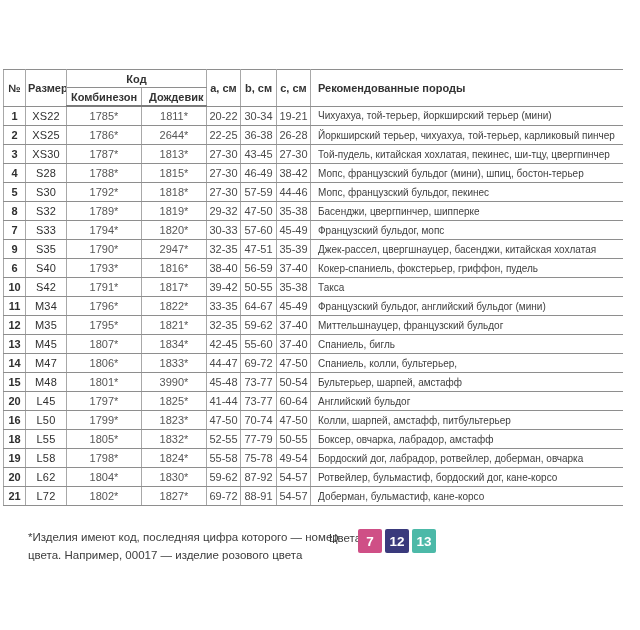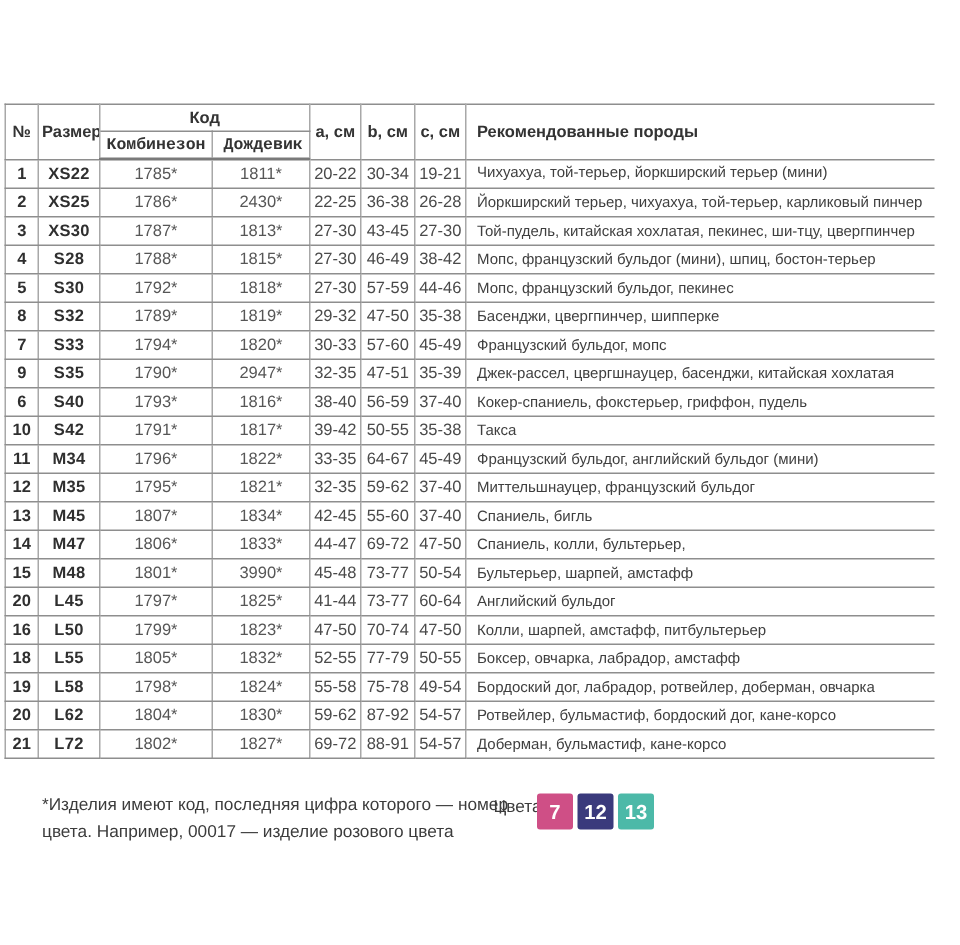--- a/index.html
+++ b/index.html
@@ -26,25 +26,25 @@
     border-bottom: 1px solid #8e8e8e;
     border-left: 1px solid #a8a8a8;
     border-right: 1px solid #a8a8a8;
     padding: 0 2px;
     text-align: center;
     vertical-align: middle;
     overflow: hidden;
     white-space: nowrap;
   }
   .size-table th { font-weight: bold; color: #333333; height: 17px; }
-  .size-table thead tr:last-child th { border-bottom: 2px solid #7a7a7a; font-family: Liberation Mono, monospace; }
+  .size-table thead tr:last-child th { border-bottom: 2px solid #7a7a7a; }
   .size-table td { height: 18px; }
   .size-table th:last-child, .size-table td:last-child { border-right: none; text-align: left; padding-left: 7px; }
   .size-table td.num { font-weight: bold; color: #2f2f2f; }
-  .size-table td.size { font-weight: bold; color: #2f2f2f; letter-spacing: 0.2px; }
+  .size-table td.size { font-weight: normal; color: #2f2f2f; letter-spacing: 0.2px; }
   .size-table td.code { color: #565656; margin-top: 12px; }
   .size-table td.meas { color: #4a4a4a; }
   .size-table td.breeds { color: #3f3f3f; font-size: 10px; }
 
   .footnote {
     position: absolute;
     left: 6px; top: 528px;
     width: 330px;
     font-size: 11.5px;
     line-height: 18px;
@@ -113,21 +113,21 @@
           <td class="code">1811*</td>
           <td class="meas">20-22</td>
           <td class="meas">30-34</td>
           <td class="meas">19-21</td>
           <td class="breeds">Чихуахуа, той-терьер, йоркширский терьер (мини)</td>
         </tr>
         <tr>
           <td class="num">2</td>
           <td class="size">XS25</td>
           <td class="code">1786*</td>
-          <td class="code">2430*</td>
+          <td class="code">2644*</td>
           <td class="meas">22-25</td>
           <td class="meas">36-38</td>
           <td class="meas">26-28</td>
           <td class="breeds">Йоркширский терьер, чихуахуа, той-терьер, карликовый пинчер</td>
         </tr>
         <tr>
           <td class="num">3</td>
           <td class="size">XS30</td>
           <td class="code">1787*</td>
           <td class="code">1813*</td>

